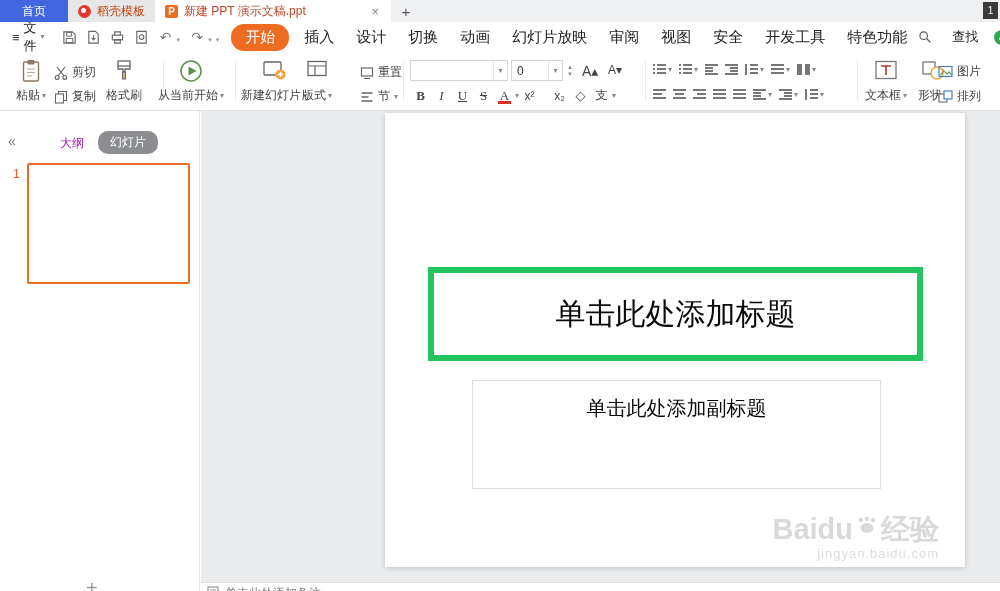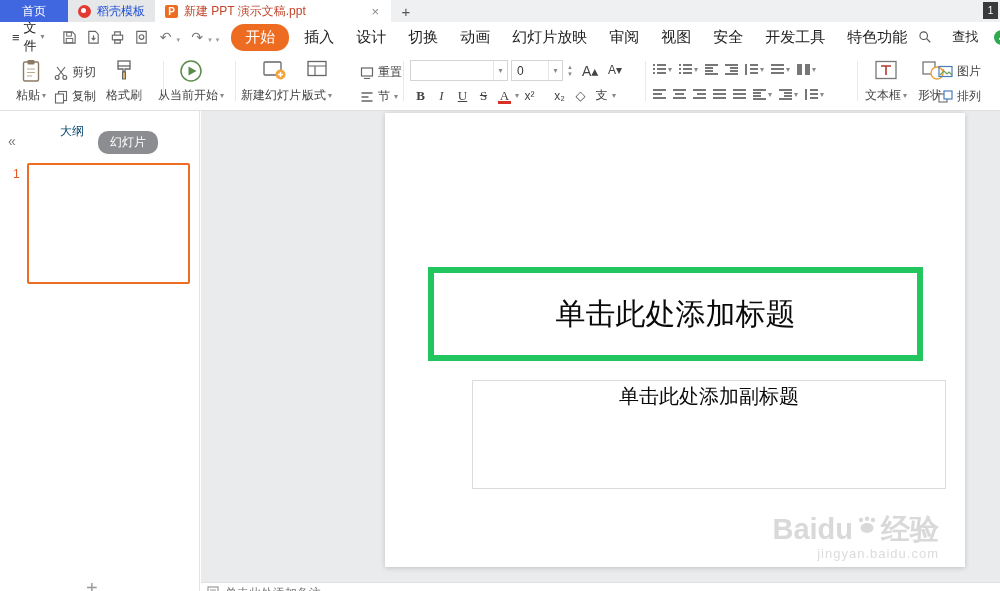--- a/index.html
+++ b/index.html
@@ -4,21 +4,21 @@
 <style>
   *{margin:0;padding:0;box-sizing:border-box;}
   html,body{width:1000px;height:591px;overflow:hidden;}
   body{position:relative;font-family:"Liberation Sans","DejaVu Sans",sans-serif;font-size:12px;color:#333;background:#fff;}
   svg{display:block;}
   .caret{font-size:8px;color:#888;line-height:1;}
   
   .tabbar{position:absolute;top:0;left:0;right:0;height:22px;background:#eff0f2;display:flex;align-items:stretch;}
   .tab{display:flex;align-items:center;gap:6px;padding:0 10px;font-size:12px;white-space:nowrap;cursor:default;}
   .tab-home{background:#4066e0;color:#fff;width:68px;justify-content:center;}
-  .tab-docer{background:#e6e7e9;color:#1d4ed8;}
+  .tab-docer{background:#e6e7e9;color:#c2410c;}
   .docer-ico{width:13px;height:13px;border-radius:50%;background:#e23a30;display:inline-block;position:relative;}
   .docer-ico::after{content:"";position:absolute;left:3px;top:3px;width:5px;height:5px;border-radius:50%;background:#fff;}
   .tab-doc{background:#fff;color:#c0452a;width:236px;}
   .ppt-ico{width:13px;height:13px;border-radius:2px;background:#ed6c21;color:#fff;font-size:10px;font-weight:bold;display:flex;align-items:center;justify-content:center;}
   .doc-label{flex:1;overflow:hidden;text-overflow:ellipsis;}
   .tab-close{color:#888;font-size:13px;padding:0 2px;}
   .newtab{width:30px;display:flex;align-items:center;justify-content:center;font-size:15px;color:#555;}
   .notif{position:absolute;top:2px;right:2px;width:15px;height:17px;background:#3a3a3a;color:#fff;font-size:10px;display:flex;align-items:center;justify-content:center;}
   
   .menubar{position:absolute;top:22px;left:0;right:0;height:30px;background:#fff;display:flex;align-items:center;padding-left:12px;overflow:hidden;}
@@ -60,29 +60,29 @@
   .ib-r{background-image:linear-gradient(#777 0 0),linear-gradient(#777 0 0),linear-gradient(#777 0 0);background-size:13px 2px,9px 2px,13px 2px;background-position:0 0,4px 4px,0 8px;}
   .ib-j{background-image:linear-gradient(#777 0 0),linear-gradient(#777 0 0),linear-gradient(#777 0 0);background-size:13px 2px,13px 2px,13px 2px;background-position:0 0,0 4px,0 8px;}
   .ib-ul{background-image:linear-gradient(#777 0 0),linear-gradient(#777 0 0),linear-gradient(#777 0 0),linear-gradient(#777 0 0),linear-gradient(#777 0 0),linear-gradient(#777 0 0);background-size:2px 2px,9px 2px,2px 2px,9px 2px,2px 2px,9px 2px;background-position:0 0,4px 0,0 4px,4px 4px,0 8px,4px 8px;}
   .ib-ind-l{background-image:linear-gradient(#777 0 0),linear-gradient(#777 0 0),linear-gradient(#777 0 0),linear-gradient(#777 0 0);background-size:13px 2px,8px 2px,8px 2px,13px 2px;background-position:0 0,0 3px,0 6px,0 9px;}
   .ib-ind-r{background-image:linear-gradient(#777 0 0),linear-gradient(#777 0 0),linear-gradient(#777 0 0),linear-gradient(#777 0 0);background-size:13px 2px,8px 2px,8px 2px,13px 2px;background-position:0 0,5px 3px,5px 6px,0 9px;}
   .ib-sp{background-image:linear-gradient(#777 0 0),linear-gradient(#777 0 0),linear-gradient(#777 0 0),linear-gradient(#777 0 0);background-size:2px 11px,8px 2px,8px 2px,8px 2px;background-position:0 0,5px 0,5px 4px,5px 8px;}
   .ib-col{background-image:linear-gradient(#777 0 0),linear-gradient(#777 0 0);background-size:5px 11px,5px 11px;background-position:0 0,8px 0;}
   
   .sidebar{position:absolute;left:0;top:111px;width:200px;bottom:0;background:#fff;border-right:1px solid #e4e4e4;}
   .sb-collapse{position:absolute;left:8px;top:22px;font-size:14px;color:#777;}
-  .sb-outline{position:absolute;left:60px;top:12px;font-size:12px;color:#0c4a6e;}
+  .sb-outline{position:absolute;left:60px;top:24px;font-size:12px;color:#a21caf;}
   .sb-slides{position:absolute;left:98px;top:20px;background:#8b8d90;color:#fff;border-radius:10px;padding:3px 12px;font-size:12px;}
   .thumb-num{position:absolute;left:13px;top:56px;font-size:12px;color:#e8571f;}
   .thumb{position:absolute;left:27px;top:52px;width:163px;height:121px;background:#fff;border:2px solid #ed6c21;border-radius:2px;}
   .sb-add{position:absolute;left:86px;bottom:0;height:11px;overflow:hidden;font-size:20px;color:#999;line-height:16px;}
   .canvas{position:absolute;left:201px;top:111px;right:0;bottom:0;background:#eaebec;}
   .slide{position:absolute;left:184px;top:2px;width:580px;height:454px;background:#fff;box-shadow:0 1px 5px rgba(0,0,0,0.18);}
   .ph-title{position:absolute;left:43px;top:154px;width:495px;height:94px;border:6px solid #22c55e;display:flex;align-items:center;justify-content:center;font-family:"Liberation Serif","DejaVu Serif",serif;font-size:30px;color:#0a0a0a;}
-  .ph-subtitle{position:absolute;left:87px;top:267px;width:474px;height:109px;border:1px solid #dcdcdc;text-align:center;padding-top:2px;font-family:"Liberation Serif","DejaVu Serif",serif;font-size:20px;color:#0a0a0a;}
+  .ph-subtitle{position:absolute;left:87px;top:267px;width:409px;height:109px;border:1px solid #dcdcdc;text-align:center;padding-top:14px;font-family:"Liberation Serif","DejaVu Serif",serif;font-size:20px;color:#0a0a0a;}
   .watermark{position:absolute;right:26px;bottom:6px;text-align:right;color:#d9d9d9;}
   .wm-row1{display:flex;align-items:flex-end;justify-content:flex-end;gap:3px;font-size:29px;font-weight:bold;line-height:1;}
   .wm-row2{font-size:13px;letter-spacing:1px;color:#dcdcdc;margin-top:2px;}
   .notesbar{position:absolute;left:0;right:0;bottom:0;height:9px;background:#fff;border-top:1px solid #e0e0e0;overflow:hidden;display:flex;align-items:flex-start;gap:6px;padding:2px 0 0 6px;font-size:12px;color:#777;}
 </style>
 </head>
 <body>
 
 <div class="tabbar">
   <div class="tab tab-home">首页</div>

